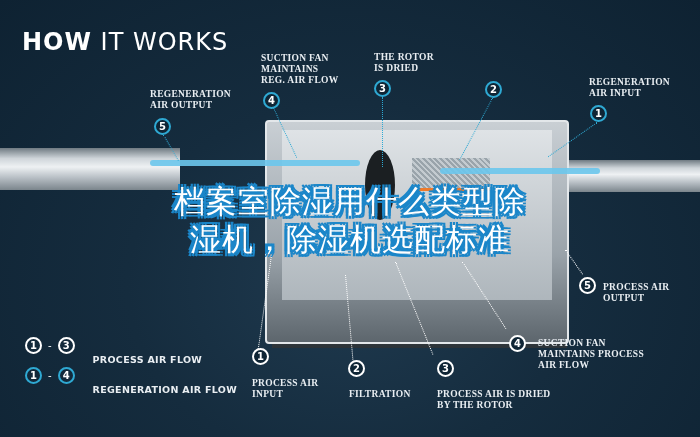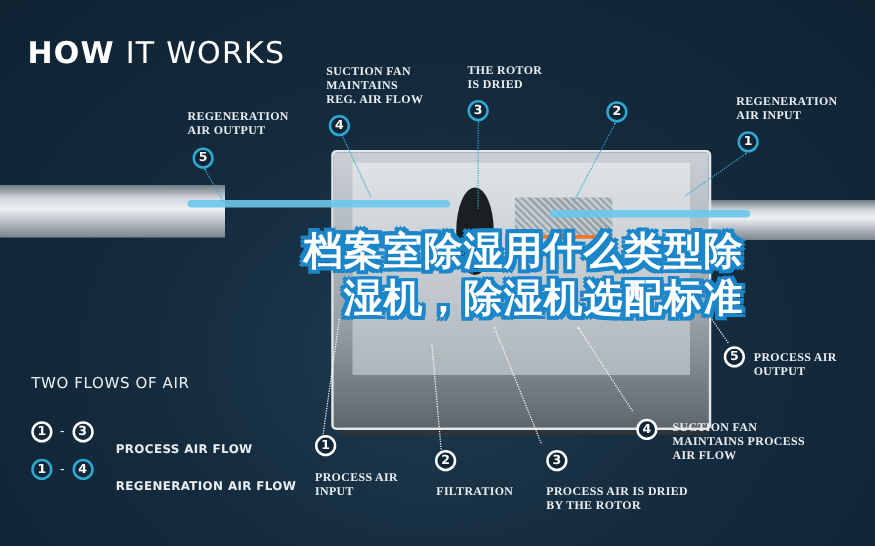--- a/index.html
+++ b/index.html
@@ -23,21 +23,21 @@
   .pipe-r { left:560px; top:160px; width:140px; height:32px; }
   .box { position:absolute; left:265px; top:120px; width:300px; height:220px; background: linear-gradient(#c9cfd4, #9aa3aa 60%, #5d666d); border:2px solid #e3e7ea; border-radius:4px; }
   .box-inner { position:absolute; left:282px; top:130px; width:270px; height:170px; background: linear-gradient(#dfe3e6, #aeb6bc); }
   .base { position:absolute; left:272px; top:300px; width:295px; height:48px; background: linear-gradient(#4c545a, #2c3338); }
   .rotor { position:absolute; left:365px; top:150px; width:30px; height:70px; border-radius:50%; background:#1b1f22; }
   .heater { position:absolute; left:412px; top:158px; width:78px; height:30px; background:repeating-linear-gradient(45deg,#9aa4ab 0 2px,#c4cbd0 2px 4px); border-bottom:3px solid #ee7a2a; }
   .flow { position:absolute; height:6px; background:#6cc7ec; border-radius:3px; opacity:.9; }
   .leader { position:absolute; border-left:1px dotted #2fa9d3; transform-origin:top left; }
   .leader.w { border-left-color:#ffffff; }
   
-  .headline { position:absolute; left:105px; top:182px; width:490px; text-align:right; color:#fff; font-size:31px; font-weight:bold; line-height:38px;
+  .headline { position:absolute; left:105px; top:182px; width:490px; text-align:center; color:#fff; font-size:31px; font-weight:normal; line-height:38px;
     text-shadow: -3px -3px 0 #1b86c9, 3px -3px 0 #1b86c9, -3px 3px 0 #1b86c9, 3px 3px 0 #1b86c9, 0 3px 0 #1b86c9, 0 -3px 0 #1b86c9, 3px 0 0 #1b86c9, -3px 0 0 #1b86c9; letter-spacing:1px; }
 </style>
 </head>
 <body>
 
 <div class="stage">
 
   <div class="title"><b>HOW</b><span> IT WORKS</span></div>
 
   <div class="pipe pipe-l"></div>
@@ -74,21 +74,20 @@
   <div class="num" style="left:485px;top:81px;">2</div>
   <div class="lbl" style="left:589px;top:77px;">REGENERATION
 AIR INPUT</div>
   <div class="num" style="left:590px;top:105px;">1</div>
 
   <div class="headline">
     <div>档案室除湿用什么类型除</div>
     <div>湿机，除湿机选配标准</div>
   </div>
 
-  <div class="legend-title">TWO FLOWS OF AIR</div>
   <div class="legend-row" style="top:326px;">
     <span class="c">1</span>
     <span class="dash">-</span>
     <span class="c">3</span>
     <span class="t">PROCESS AIR FLOW</span>
   </div>
   <div class="legend-row reg" style="top:356px;">
     <span class="c">1</span>
     <span class="dash">-</span>
     <span class="c">4</span>

